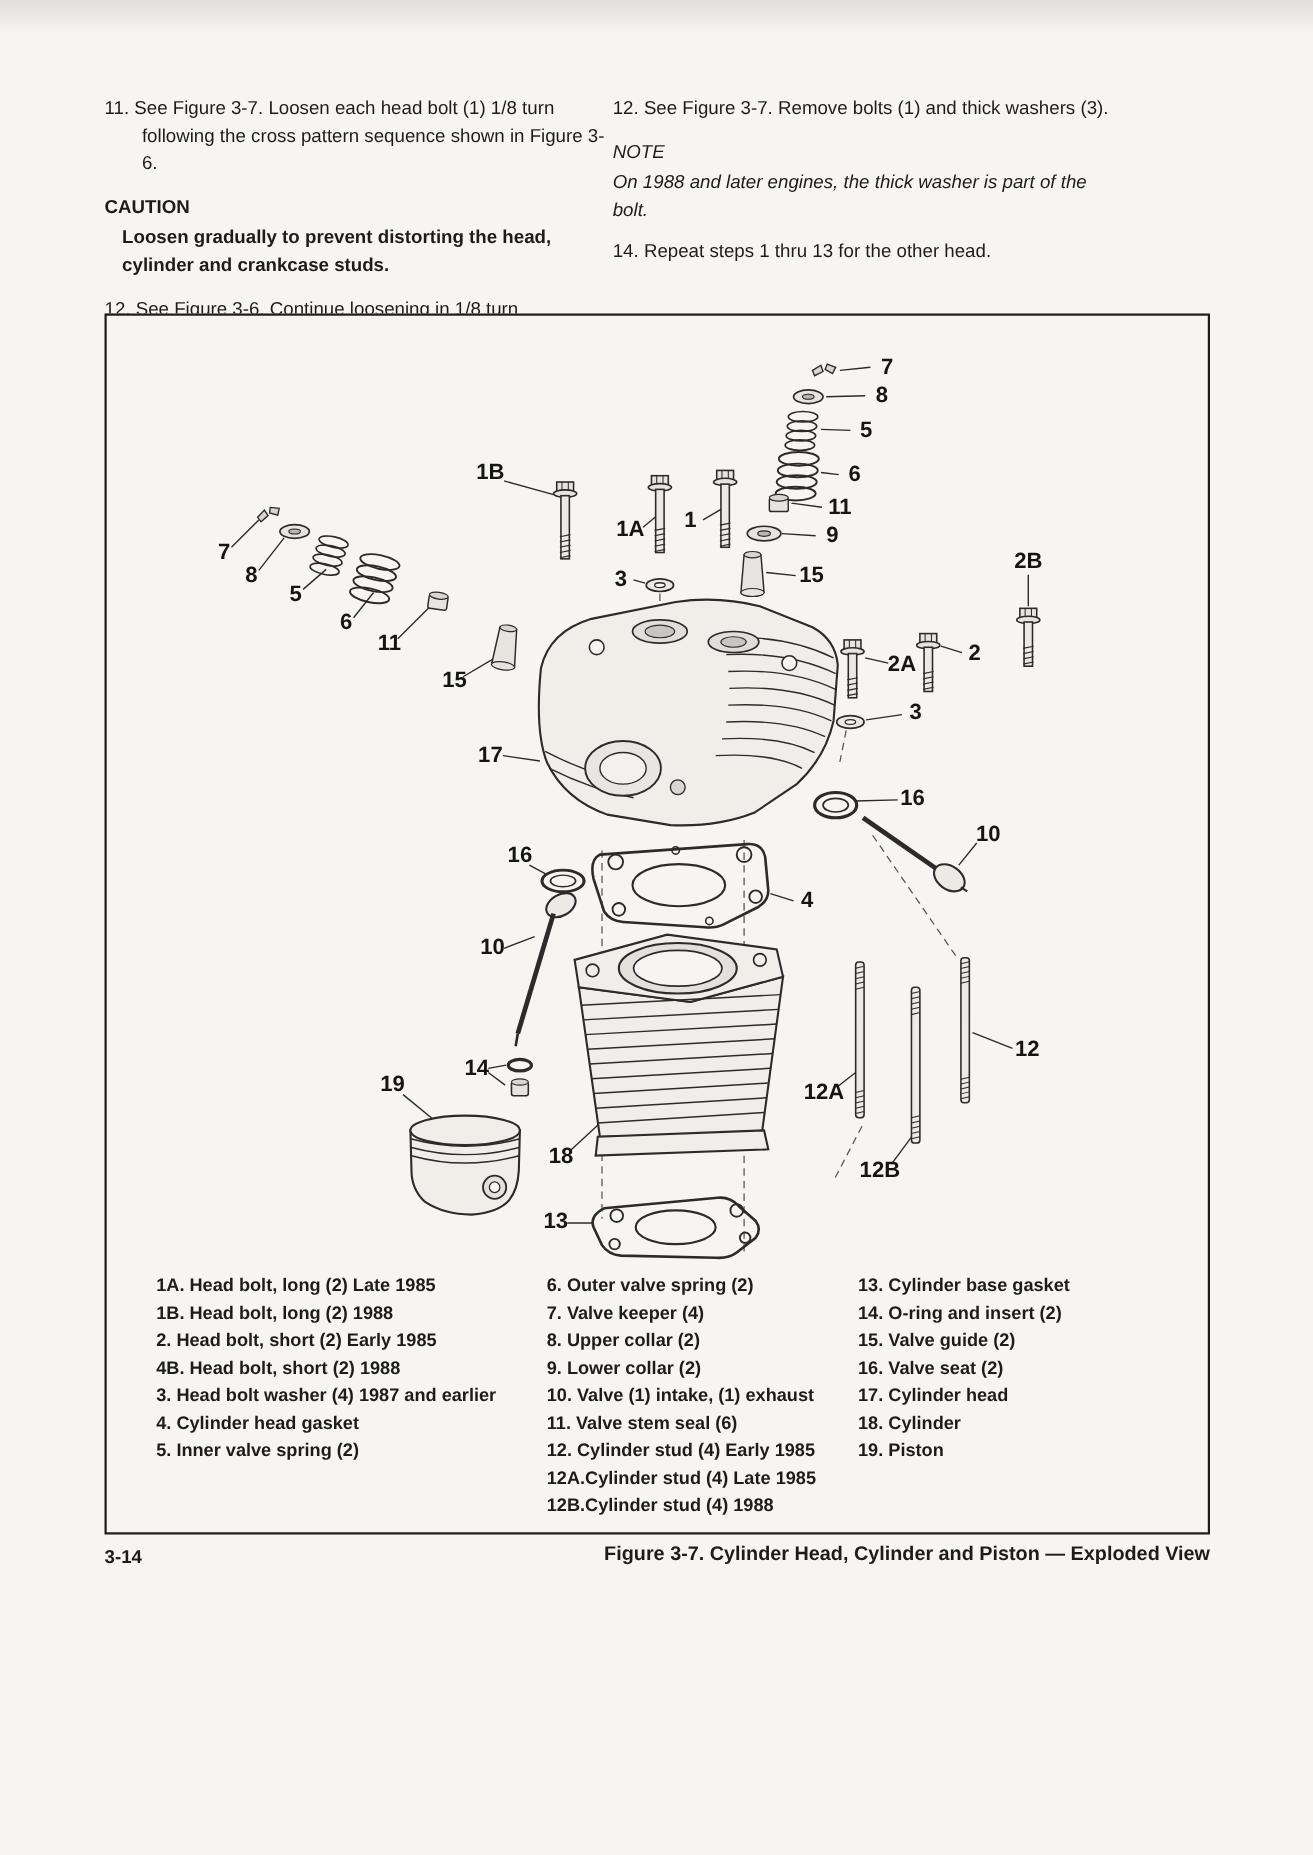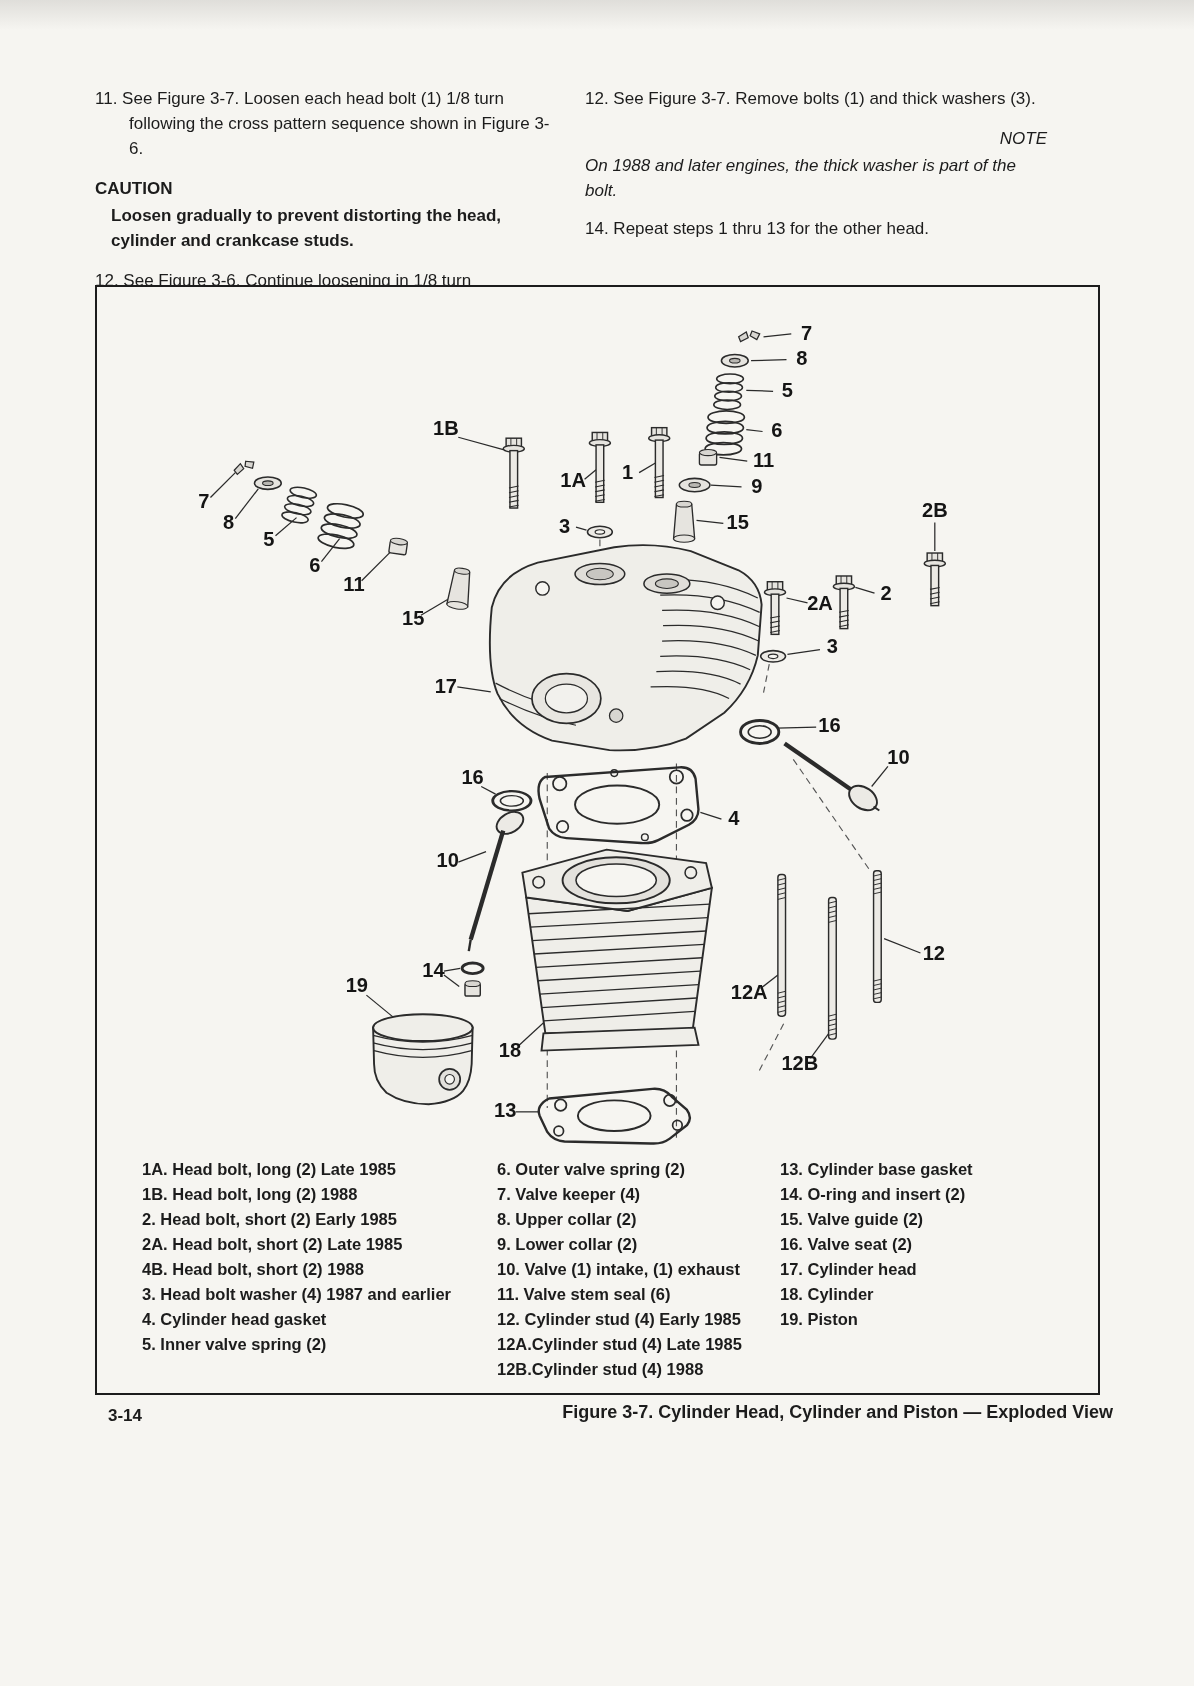--- a/index.html
+++ b/index.html
@@ -1,36 +1,36 @@
 <!DOCTYPE html>
 <html><head>
 <meta charset="utf-8">
 <style>
   html,body{margin:0;padding:0;}
   body{background:#cfcecb;font-family:"Liberation Sans",sans-serif;}
   .page{position:relative;width:1194px;height:1686px;margin:0 auto;background:#f6f5f1;color:#1c1c1c;overflow:hidden;}
   .scan-top{position:absolute;top:0;left:0;right:0;height:30px;
     background:linear-gradient(#b5b3af,rgba(246,245,241,0));opacity:.35;}
   .content{position:absolute;left:95px;top:86px;width:1006px;}
-  .columns{display:flex;gap:28px;}
+  .columns{display:flex;}
   .col{width:462px;font-size:17px;line-height:25px;}
   .step{padding-left:34px;text-indent:-34px;margin:0 0 15px;}
   .caution-title{text-align:left;font-weight:bold;margin:8px 0 2px;}
   .caution-body{font-weight:bold;margin:0 16px 15px;}
-  .note-title{text-align:right;font-style:italic;margin:6px 0 2px;}
+  .note-title{text-align:left;font-style:italic;margin:6px 0 2px;}
   .note-body{font-style:italic;margin:0 0 13px;}
   .figure-box{position:absolute;left:95px;top:285px;width:1005px;height:1110px;
     border:2.5px solid #1c1c1c;box-sizing:border-box;background:#f6f5f1;}
   svg.diagram{display:block;width:100%;height:866px;}
   .legend{display:flex;padding:4px 6px 0 45px;font-weight:bold;font-size:16.5px;}
   .legend ul{list-style:none;margin:0;padding:0;line-height:25px;}
   .legend-col1{width:355px;}
   .legend-col2{width:283px;}
   .legend-col3{width:250px;}
-  .footer{position:absolute;left:108px;top:1399px;width:1005px;}
+  .footer{position:absolute;left:95px;top:1399px;width:1005px;}
   .page-num{position:absolute;left:0;top:7px;font-weight:bold;font-size:17px;}
   .caption{display:block;text-align:right;font-weight:bold;font-size:18px;padding-top:3px;}
   .co{font-family:"Liberation Sans",sans-serif;font-size:21px;font-weight:bold;fill:#151515;text-anchor:middle;}
   .leader line{stroke:#2a2a2a;stroke-width:1.3;}
 </style>
 </head>
 <body>
 
 <div class="page">
   <div class="scan-top"></div>
@@ -356,21 +356,20 @@
         <text class="co" x="714" y="818">12B</text>
         <text class="co" x="854" y="703">12</text>
       </g>
     </svg>
 
     <div class="legend">
       <ul class="legend-col1">
         <li>1A. Head bolt, long (2) Late 1985</li>
         <li>1B. Head bolt, long (2) 1988</li>
         <li>2. Head bolt, short (2) Early 1985</li>
-        <li>2A. Head bolt, short (2) Late 1985</li>
         <li>4B. Head bolt, short (2) 1988</li>
         <li>3. Head bolt washer (4) 1987 and earlier</li>
         <li>4. Cylinder head gasket</li>
         <li>5. Inner valve spring (2)</li>
       </ul>
       <ul class="legend-col2">
         <li>6. Outer valve spring (2)</li>
         <li>7. Valve keeper (4)</li>
         <li>8. Upper collar (2)</li>
         <li>9. Lower collar (2)</li>

